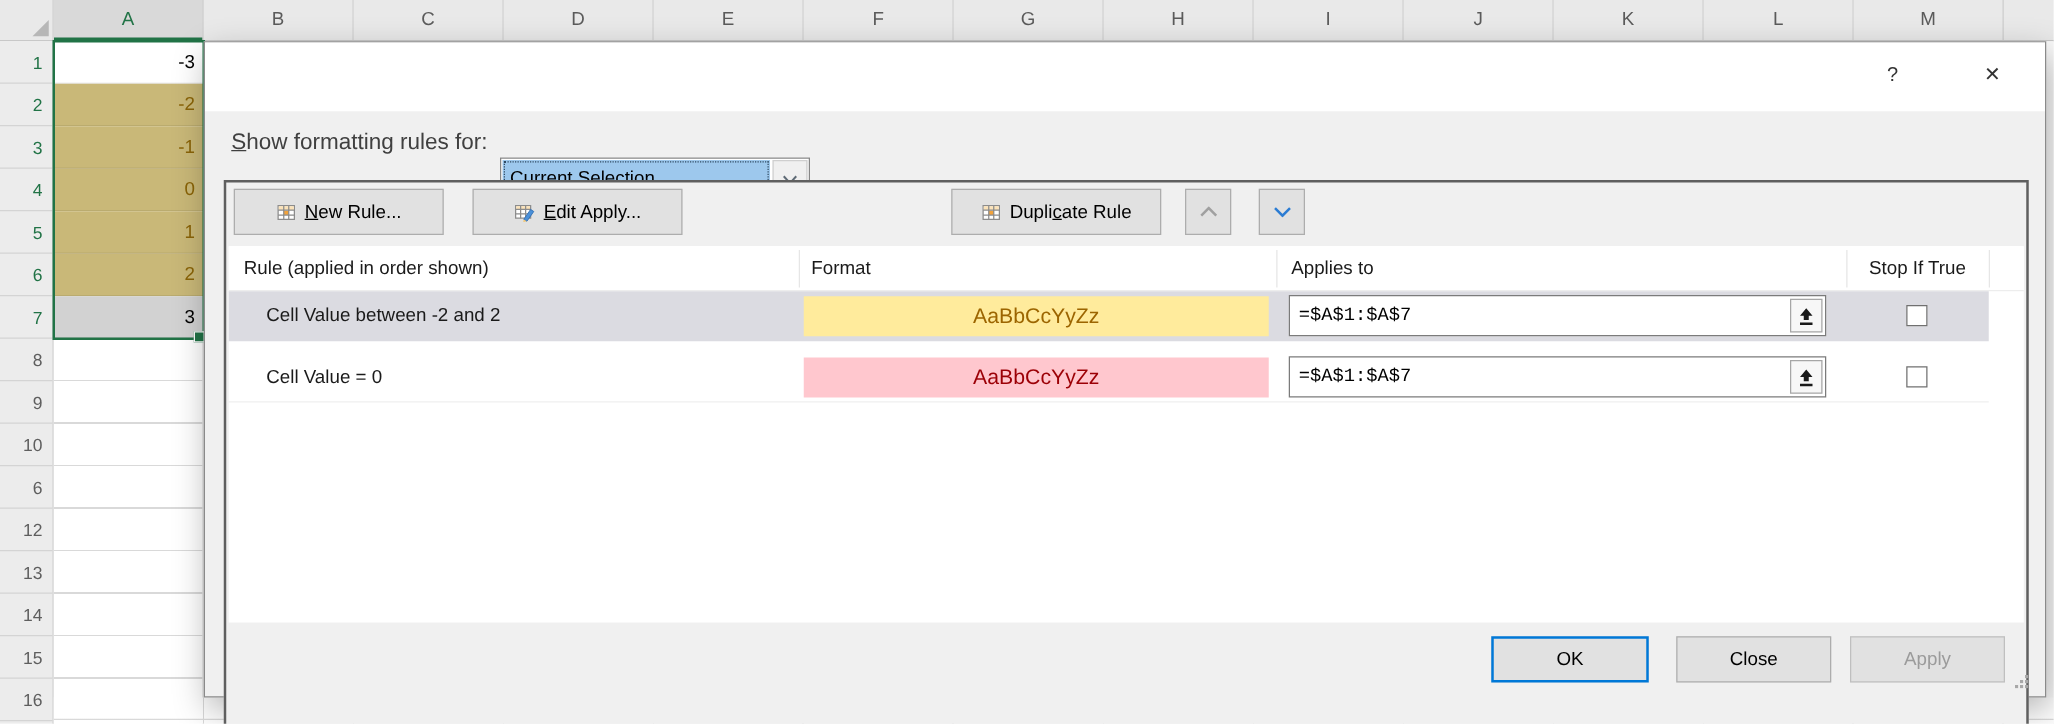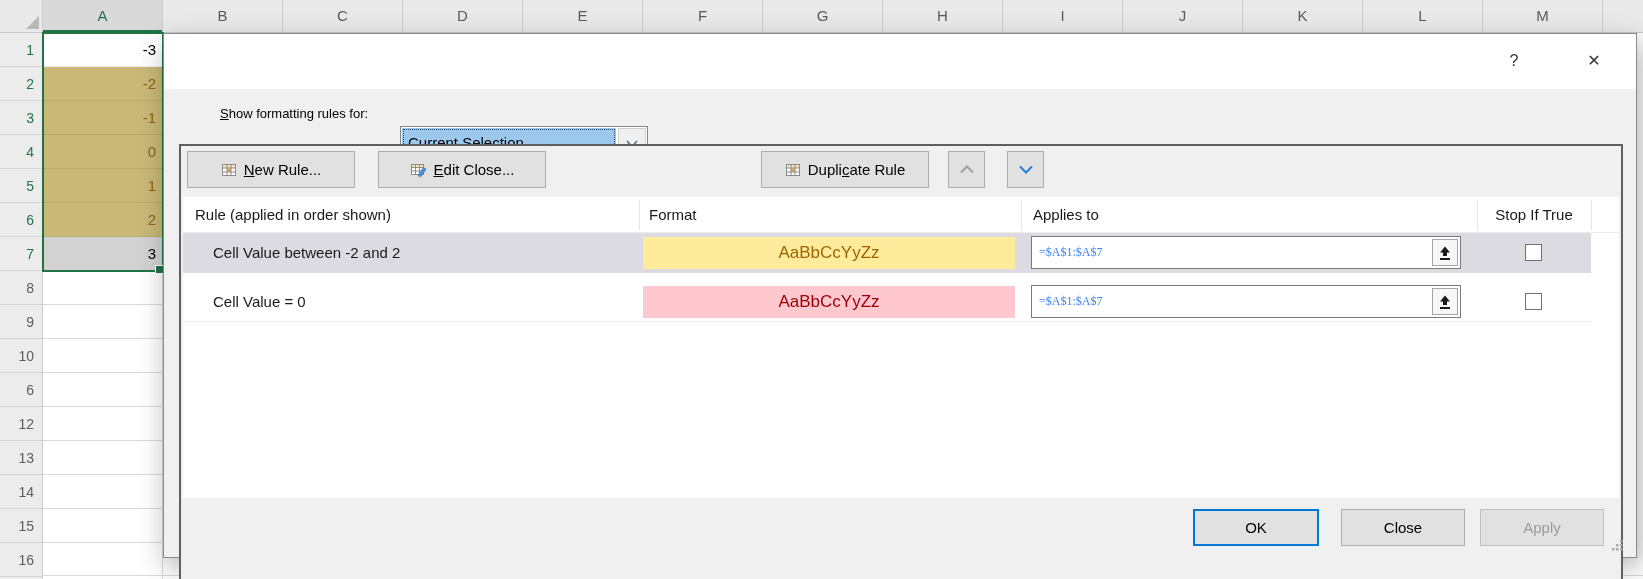--- a/index.html
+++ b/index.html
@@ -43,21 +43,21 @@
     background-size:100% 1px, 100% 100%; background-position:0 17px, 0 0; background-repeat:no-repeat, repeat; }
   .right-sliver { left:1637px; top:33px; width:6px; height:525px; background:#fbfbfb; }
 
   
   .dialog { left:163px; top:33px; width:1474px; height:525px; background:#f0f0f0;
     border:1px solid #8a8a8a; box-shadow:3px 10px 26px rgba(0,0,0,0.30); }
   .titlebar { left:0; top:0; width:1472px; height:55px; background:#ffffff; }
   .dlg-title { left:21px; top:0; height:55px; line-height:55px; font-size:15.5px; color:#1a1a1a; }
   .cap-btn { top:12px; width:30px; height:30px; text-align:center; line-height:30px; font-size:16px; color:#333; cursor:default; }
 
-  .dlg-label { left:21px; top:62px; height:35px; line-height:35px; font-size:13px; color:#000000;margin-left:35px; }
+  .dlg-label { left:21px; top:62px; height:35px; line-height:35px; font-size:18px; color:#404040; }
   .mn { text-decoration:underline; }
 
   .combo { left:236px; top:64px; width:248px; height:35px; background:#fff; border:1px solid #868686; padding:1px; display:flex;margin-top:28px; }
   .combo-value { flex:1 1 auto; background:#9dc8ed; line-height:29px; padding-left:6px; font-size:15px; color:#000;
     outline:1px dotted #2f4a63; outline-offset:-2px; }
   .combo-arrow { flex:0 0 28px; margin-left:2px; background:#f0f0f0; border:1px solid #cfcfcf;
     display:flex; align-items:center; justify-content:center; }
 
   .group-box { left:15px; top:110px; width:1444px; height:456px; border:2px solid #5f5f5f; background:#f0f0f0; }
 
@@ -70,22 +70,22 @@
   .list-header { left:0; top:0; width:1436px; height:36px; background:#fff; border-bottom:1px solid #ededed;
     font-size:15px; color:#1a1a1a; }
   .lh-text { top:0; height:35px; line-height:35px; }
   .lh-div { top:3px; width:1px; height:30px; background:#e6e6e6; }
 
   .rule-row { left:0; width:1408px; height:40px;padding-left:28px; }
   .rule-row.selected { background:#dbdbe1; }
   .rule-text { left:30px; top:0; height:40px; line-height:40px; font-size:15px; color:#1a1a1a; }
   .fmt-swatch { left:460px; top:4px; width:372px; height:32px; text-align:center; line-height:32px; font-size:17px; }
   .applies-wrap { left:848px; top:3px; width:430px; height:33px; }
-  .applies-input { width:100%; height:100%; border:1px solid #7b7b7b; background:#fff; font-size:12px;
-    font-family:Liberation Serif, serif; padding:0 32px 0 7px; color:#3b82f6; }
+  .applies-input { width:100%; height:100%; border:1px solid #7b7b7b; background:#fff; font-size:15px;
+    font-family:Liberation Mono, monospace; padding:0 32px 0 7px; color:#000000; }
   .refedit-btn { position:absolute; right:3px; top:3px; width:26px; height:27px; background:#f7f7f7;
     border:1px solid #a6a6a6; display:flex; align-items:center; justify-content:center; padding:0; }
   .stop-checkbox { left:1342px; top:11px; width:17px; height:17px; background:#fff; border:1px solid #707070; }
 
   .footer-btn { top:475px; height:37px; background:#e1e1e1; border:1px solid #adadad; font-size:15px; color:#000;
     font-family:"Liberation Sans",sans-serif; }
   .footer-btn.default { border:2px solid #0078d7; }
   .footer-btn.disabled { color:#9b9b9b; border:1px solid #bfbfbf; }
 
   .resize-grip { left:1446px; top:504px; width:14px; height:14px; }
@@ -175,21 +175,21 @@
     </button>
 
     <button class="abs tool-btn" style="left:197px;width:168px">
       <svg width="17" height="16" viewBox="0 0 17 16">
         <rect x="1.5" y="2.5" width="12" height="10" fill="#fff" stroke="#8c8c8c"></rect>
         <rect x="2" y="3" width="11" height="2.5" fill="#fbe2b8"></rect>
         <path d="M1.5 5.5 H13.5 M1.5 9 H13.5 M5.5 2.5 V12.5 M9.5 2.5 V12.5" stroke="#8c8c8c" fill="none"></path>
         <path d="M8 13.5 L13.5 5.5 L16 7.2 L10.5 15 Z" fill="#4a90d9" stroke="#2d6db3" stroke-width="0.7"></path>
         <path d="M8 13.5 L10.5 15 L7.6 15.6 Z" fill="#f5c66e"></path>
       </svg>
-      <span><span></span><span class="mn">E</span><span>dit Close...</span></span>
+      <span><span></span><span class="mn">E</span><span>dit Apply...</span></span>
     </button>
 
 
     <button class="abs tool-btn" style="left:580px;width:168px">
       <svg width="16" height="16" viewBox="0 0 16 16">
         <rect x="1.5" y="2.5" width="13" height="11" fill="#fff" stroke="#8c8c8c"></rect>
         <rect x="2" y="3" width="12" height="3" fill="#fbe2b8"></rect>
         <rect x="6" y="6.5" width="4" height="3.5" fill="#f2a33c"></rect>
         <path d="M1.5 6 H14.5 M1.5 10 H14.5 M6 2.5 V13.5 M10 2.5 V13.5" stroke="#8c8c8c" fill="none"></path>
       </svg>

